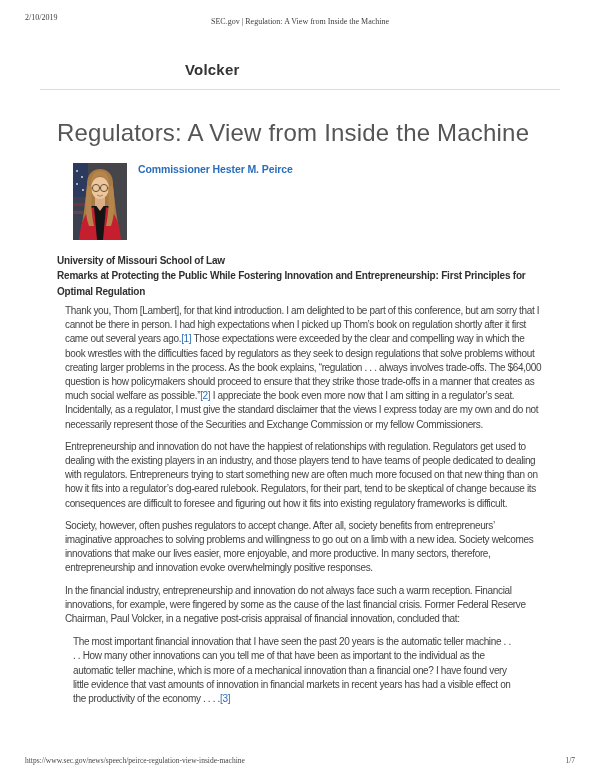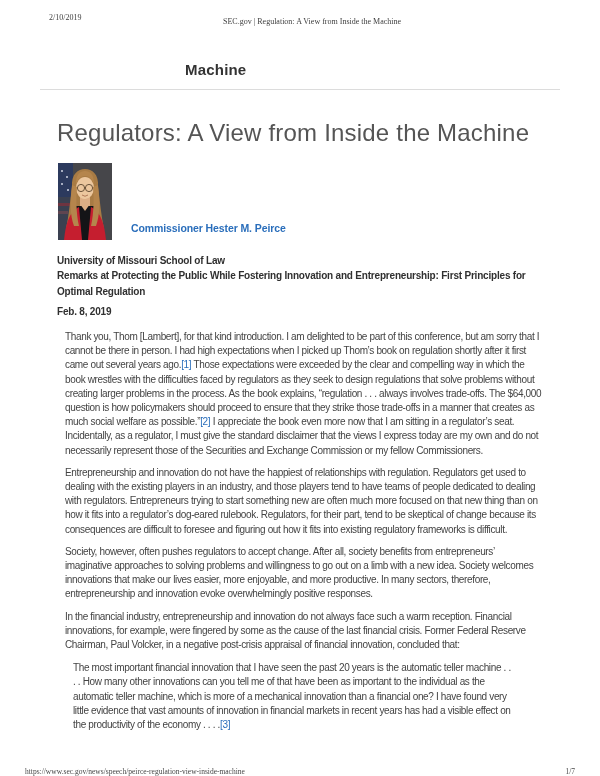--- a/index.html
+++ b/index.html
@@ -13,27 +13,26 @@
   }
 
   
   .print-header {
     position: absolute;
     top: 13px; left: 25px; right: 25px;
     font-family: "Liberation Serif", serif;
     font-size: 8px;
     color: #3e3e3e;
     height: 10px;
-    margin-left: 24px;
   }
   .ph-date { position: absolute; left: 0; top: 0; }
   .ph-title { position: absolute; left: 0; right: 0; top: 4px; text-align: center; }
   .print-footer {
     position: absolute;
-    bottom: 0; left: 25px; right: 25px;
+    bottom: 11px; left: 25px; right: 25px;
     font-family: "Liberation Serif", serif;
     font-size: 7.5px;
     color: #474747;
     display: flex;
     justify-content: space-between;
     background: #ffffff;
   }
 
   
   .section-label {
@@ -64,23 +63,23 @@
     margin: 0 0 15px 0;
     font-size: 24px;
     font-weight: 300;
     letter-spacing: 0.2px;
     color: #555555;
     line-height: 30px;
     white-space: nowrap;
   }
   .author-row {
     display: flex;
-    align-items: flex-end;
-    gap: 19px;
-    margin: 0 0 13px 1px;
+    align-items: flex-start;
+    gap: 11px;
+    margin: 0 0 13px 16px;
   }
   .photo { width: 54px; height: 77px; flex: 0 0 auto; }
   .author-link {
     font-size: 10.5px;
     font-weight: bold;
     color: #2a6ebb;
     text-decoration: none;
     padding-bottom: 6px;
     letter-spacing: -0.1px;
   }
@@ -120,21 +119,21 @@
 </head>
 <body>
 
 <div class="page">
 
   <div class="print-header">
     <span class="ph-date">2/10/2019</span>
     <span class="ph-title">SEC.gov | Regulation: A View from Inside the Machine</span>
   </div>
 
-  <div class="section-label">Machine</div>
+  <div class="section-label">Volcker</div>
   <hr class="rule">
 
   <div class="content">
     <h1 class="title">Regulators: A View from Inside the Machine</h1>
 
     <div class="author-row">
       <div class="photo">
         <svg width="54" height="77" viewBox="0 0 54 77" xmlns="http://www.w3.org/2000/svg">
           <rect width="54" height="77" fill="#46464a"></rect>
           <rect x="0" y="0" width="15" height="77" fill="#3a4050"></rect>
@@ -162,21 +161,20 @@
         </svg>
       </div>
       <a href="#" class="author-link">Commissioner Hester M. Peirce</a>
     </div>
 
     <div class="event-block">
       <div>University of Missouri School of Law</div>
       <div>Remarks at Protecting the Public While Fostering Innovation and Entrepreneurship: First Principles for Optimal Regulation</div>
     </div>
 
-    <p class="speech-date">Feb. 8, 2019</p>
 
     <p class="body"><span>Thank you, Thom [Lambert], for that kind introduction. I am delighted to be part of this conference, but am sorry that I cannot be there in person. I had high expectations when I picked up Thom’s book on regulation shortly after it first came out several years ago.</span><a href="#" class="inline-link">[1]</a><span> Those expectations were exceeded by the clear and compelling way in which the book wrestles with the difficulties faced by regulators as they seek to design regulations that solve problems without creating larger problems in the process. As the book explains, “regulation . . . always involves trade-offs. The $64,000 question is how policymakers should proceed to ensure that they strike those trade-offs in a manner that creates as much social welfare as possible.”</span><a href="#" class="inline-link">[2]</a><span> I appreciate the book even more now that I am sitting in a regulator’s seat. Incidentally, as a regulator, I must give the standard disclaimer that the views I express today are my own and do not necessarily represent those of the Securities and Exchange Commission or my fellow Commissioners.</span></p>
     <p class="body"><span>Entrepreneurship and innovation do not have the happiest of relationships with regulation. Regulators get used to dealing with the existing players in an industry, and those players tend to have teams of people dedicated to dealing with regulators. Entrepreneurs trying to start something new are often much more focused on that new thing than on how it fits into a regulator’s dog-eared rulebook. Regulators, for their part, tend to be skeptical of change because its consequences are difficult to foresee and figuring out how it fits into existing regulatory frameworks is difficult.</span></p>
     <p class="body"><span>Society, however, often pushes regulators to accept change. After all, society benefits from entrepreneurs’ imaginative approaches to solving problems and willingness to go out on a limb with a new idea. Society welcomes innovations that make our lives easier, more enjoyable, and more productive. In many sectors, therefore, entrepreneurship and innovation evoke overwhelmingly positive responses.</span></p>
     <p class="body"><span>In the financial industry, entrepreneurship and innovation do not always face such a warm reception. Financial innovations, for example, were fingered by some as the cause of the last financial crisis. Former Federal Reserve Chairman, Paul Volcker, in a negative post-crisis appraisal of financial innovation, concluded that:</span></p>
 
     <div class="quote"><span>The most important financial innovation that I have seen the past 20 years is the automatic teller machine . . . . How many other innovations can you tell me of that have been as important to the individual as the automatic teller machine, which is more of a mechanical innovation than a financial one? I have found very little evidence that vast amounts of innovation in financial markets in recent years has had a visible effect on the productivity of the economy . . . .</span><a href="#" class="inline-link">[3]</a></div>
   </div>
 
   <div class="print-footer">

